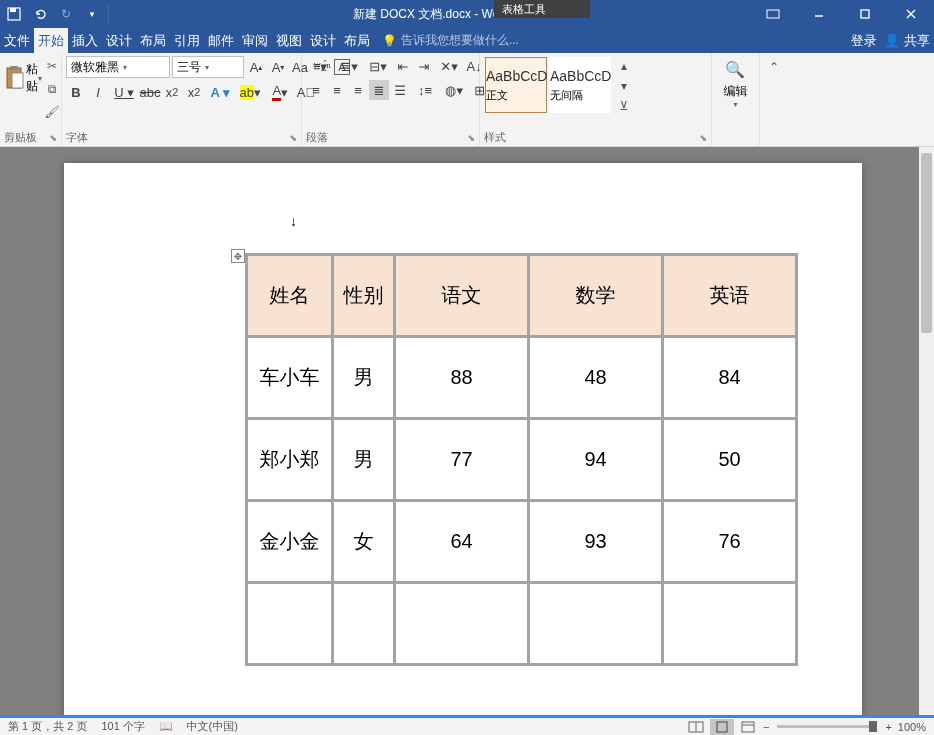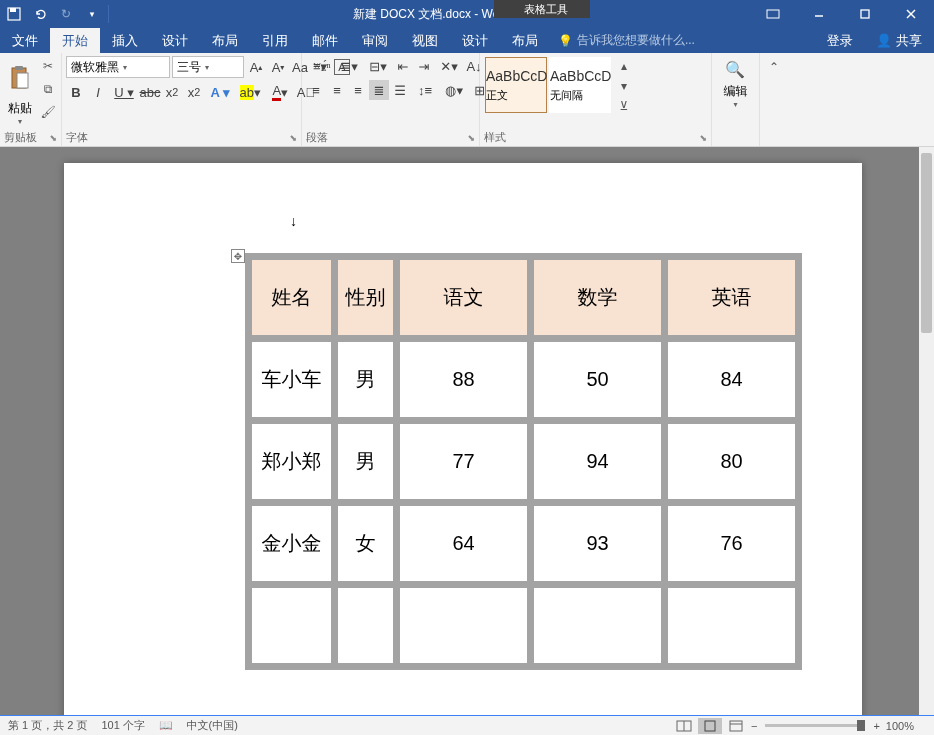--- a/index.html
+++ b/index.html
@@ -2,59 +2,59 @@
 <html><head>
 <meta charset="utf-8">
 <style>
 * { margin:0; padding:0; box-sizing:border-box; font-family:"Microsoft YaHei","微软雅黑",sans-serif; }
 body { width:934px; height:735px; background:#e6e6e6; overflow:hidden; position:relative; }
 .titlebar { height:28px; background:#2b579a; display:flex; align-items:center; color:#fff; font-size:12px; }
 .tb-icon { width:24px; height:24px; display:flex; align-items:center; justify-content:center; cursor:pointer; margin-left:2px; }
 .tb-sep { width:1px; height:18px; background:#3d6ab3; margin:0 4px; }
 .tb-title { flex:1; text-align:center; }
 .tb-ctrl { width:46px; height:28px; display:flex; align-items:center; justify-content:center; cursor:pointer; }
-.ctx-tab { position:absolute; left:494px; top:0; width:96px; height:18px; background:#404040; color:#fff; font-size:11px; text-align:center; line-height:18px;padding-left:8px; }
+.ctx-tab { position:absolute; left:494px; top:0; width:96px; height:18px; background:#404040; color:#fff; font-size:11px; text-align:left; line-height:18px;padding-left:8px; }
 .menubar { height:25px; background:#2b579a; display:flex; align-items:center; color:#fff; font-size:13px; }
-.menu-item { padding:0 12px; height:25px; display:flex; align-items:center; cursor:pointer; }
+.menu-item { padding:0 4px; height:25px; display:flex; align-items:center; cursor:pointer; }
 .menu-item.active { background:#f3f3f3; color:#2b579a; }
 .tell-me { color:#b8c9e3; font-size:12px; margin-left:8px; display:flex; align-items:center; }
 .menu-spacer { flex:1; }
 .ribbon { height:94px; background:#f3f3f3; border-bottom:1px solid #d4d4d4; display:flex; }
 .rgroup { border-right:1px solid #e1e1e1; display:flex; flex-direction:column; padding:3px 4px 1px; }
 .rgroup-body { flex:1; display:flex; align-items:flex-start; }
 .rgroup-label { height:15px; font-size:11px; color:#666; text-align:center; display:flex; align-items:center; justify-content:center; }
 .rgroup-label .dlaunch { margin-left:auto; font-size:9px; color:#888; cursor:pointer; }
-.paste-col { display:flex; flex-direction:column; align-items:center; width:36px; }
+.paste-col { display:flex; flex-direction:row; align-items:center; width:36px; }
 .paste-btn { width:32px; height:44px; display:flex; flex-direction:column; align-items:center; justify-content:center; cursor:pointer; }
 .clip-col { display:flex; flex-direction:column; gap:3px; margin-left:2px; }
 .mini-btn { width:20px; height:20px; display:flex; align-items:center; justify-content:center; cursor:pointer; font-size:12px; color:#555; }
 .font-top { display:flex; align-items:center; gap:2px; margin-bottom:4px; }
 .font-bot { display:flex; align-items:center; gap:2px; }
 .combo { height:22px; border:1px solid #c0c0c0; background:#fff; font-size:12px; display:flex; align-items:center; padding:0 4px; cursor:pointer; }
 .combo .dd { margin-left:4px; font-size:8px; color:#666; }
 .ib { width:20px; height:20px; display:flex; align-items:center; justify-content:center; cursor:pointer; font-size:13px; color:#444; }
 .ib.split { width:28px; }
 .para-row { display:flex; align-items:center; gap:1px; margin-bottom:4px; }
 .style-box { width:62px; height:56px; border:1px solid transparent; background:#fff; display:flex; flex-direction:column; justify-content:center; font-size:11px; cursor:pointer; margin:1px; }
 .style-box.sel { border:1px solid #b5814b; background:#fdf1e3; }
 .style-prev { font-size:14px; color:#333; margin-bottom:4px; }
 .style-prev.h { font-size:18px; font-weight:bold; }
 .edit-col { display:flex; flex-direction:column; align-items:center; width:40px; padding-top:4px; }
 .doc-area { position:absolute; top:147px; left:0; right:15px; bottom:20px; background:#808080; overflow:hidden; }
 .page { position:absolute; left:64px; top:16px; width:798px; height:1000px; background:#fff; box-shadow:0 0 8px rgba(0,0,0,0.3); }
 .tab-marker { position:absolute; left:226px; top:50px; font-size:14px; font-weight:bold; }
 .tbl-handle { position:absolute; left:167px; top:86px; width:14px; height:14px; border:1px solid #888; background:#fff; display:flex; align-items:center; justify-content:center; font-size:10px; color:#666; cursor:move; }
 .word-table { position:absolute; left:181px; top:90px; border-collapse:collapse; }
-.word-table td, .word-table th { border:7px solid #a3a3a3; text-align:center; vertical-align:middle; font-size:20px; padding:0; }
+.word-table td, .word-table th { border:3px solid #a3a3a3; text-align:center; vertical-align:middle; font-size:20px; padding:0; }
 .word-table th { background:#f8e2d2; font-weight:normal; height:82px; }
 .word-table td { height:82px; }
 .c1 { width:86px; } .c2 { width:62px; } .c3 { width:134px; } .c4 { width:134px; } .c5 { width:134px; }
 .vscroll { position:absolute; right:0; top:147px; width:15px; bottom:20px; background:#f0f0f0; }
 .vscroll .thumb { position:absolute; left:2px; right:2px; top:6px; height:180px; background:#c0c0c0; border-radius:2px; }
-.statusbar { position:absolute; bottom:0; left:0; right:0; height:20px; background:#f3f3f3; border-top:1px solid #3b82f6; display:flex; align-items:center; font-size:11px; color:#555; padding:0 8px; }
+.statusbar { position:absolute; bottom:0; left:0; right:0; height:20px; background:#f3f3f3; border-top:3px solid #3b82f6; display:flex; align-items:center; font-size:11px; color:#555; padding:0 8px; }
 .sb-item { margin-right:14px; cursor:pointer; }
 .sb-spacer { flex:1; }
 .view-btn { width:24px; height:16px; display:flex; align-items:center; justify-content:center; cursor:pointer; margin:0 1px; }
 .view-btn.active { background:#c5c5c5; }
 .zoom-slider { width:100px; height:3px; background:#c0c0c0; margin:0 6px; position:relative; }
 .zoom-slider .zt { position:absolute; right:0; top:-4px; width:8px; height:11px; background:#666; }
 svg { display:block; }
 </style>
 </head>
 <body>
@@ -265,29 +265,29 @@
         <th class="c1">姓名</th>
         <th class="c2">性别</th>
         <th class="c3">语文</th>
         <th class="c4">数学</th>
         <th class="c5">英语</th>
       </tr>
       <tr>
         <td class="c1">车小车</td>
         <td class="c2">男</td>
         <td class="c3">88</td>
-        <td class="c4">50</td>
+        <td class="c4">48</td>
         <td class="c5">84</td>
       </tr>
       <tr>
         <td>郑小郑</td>
         <td>男</td>
         <td>77</td>
         <td>94</td>
-        <td>80</td>
+        <td>50</td>
       </tr>
       <tr>
         <td>金小金</td>
         <td>女</td>
         <td>64</td>
         <td>93</td>
         <td>76</td>
       </tr>
       <tr style="height:30px">
         <td></td>
@@ -326,14 +326,14 @@
       <svg width="14" height="12">
         <rect x="1" y="1" width="12" height="10" fill="none" stroke="#666"></rect>
         <line x1="1" y1="4" x2="13" y2="4" stroke="#666"></line>
       </svg>
     </div>
   <div class="sb-item" style="margin:0 2px">−</div>
   <div class="zoom-slider">
       <div class="zt"></div>
     </div>
   <div class="sb-item" style="margin:0 6px 0 2px">+</div>
-  <div class="sb-item" style="margin-right:12px">100%</div>
+  <div class="sb-item" style="margin-right:0">100%</div>
 </div>
 
 </body></html>

